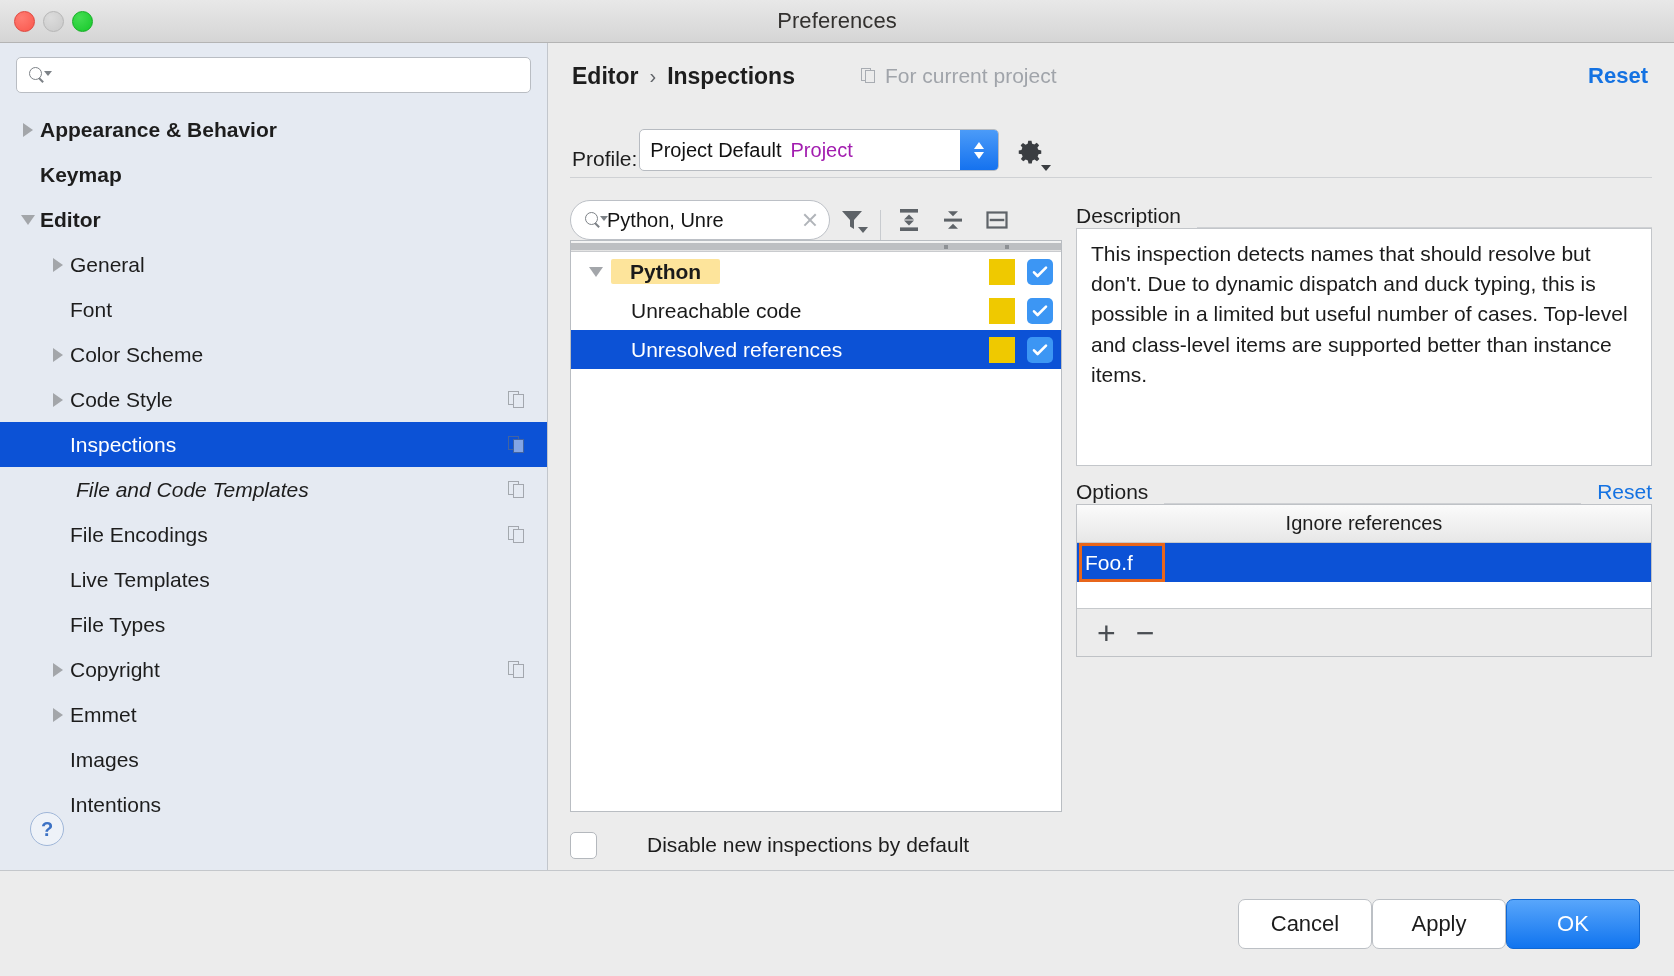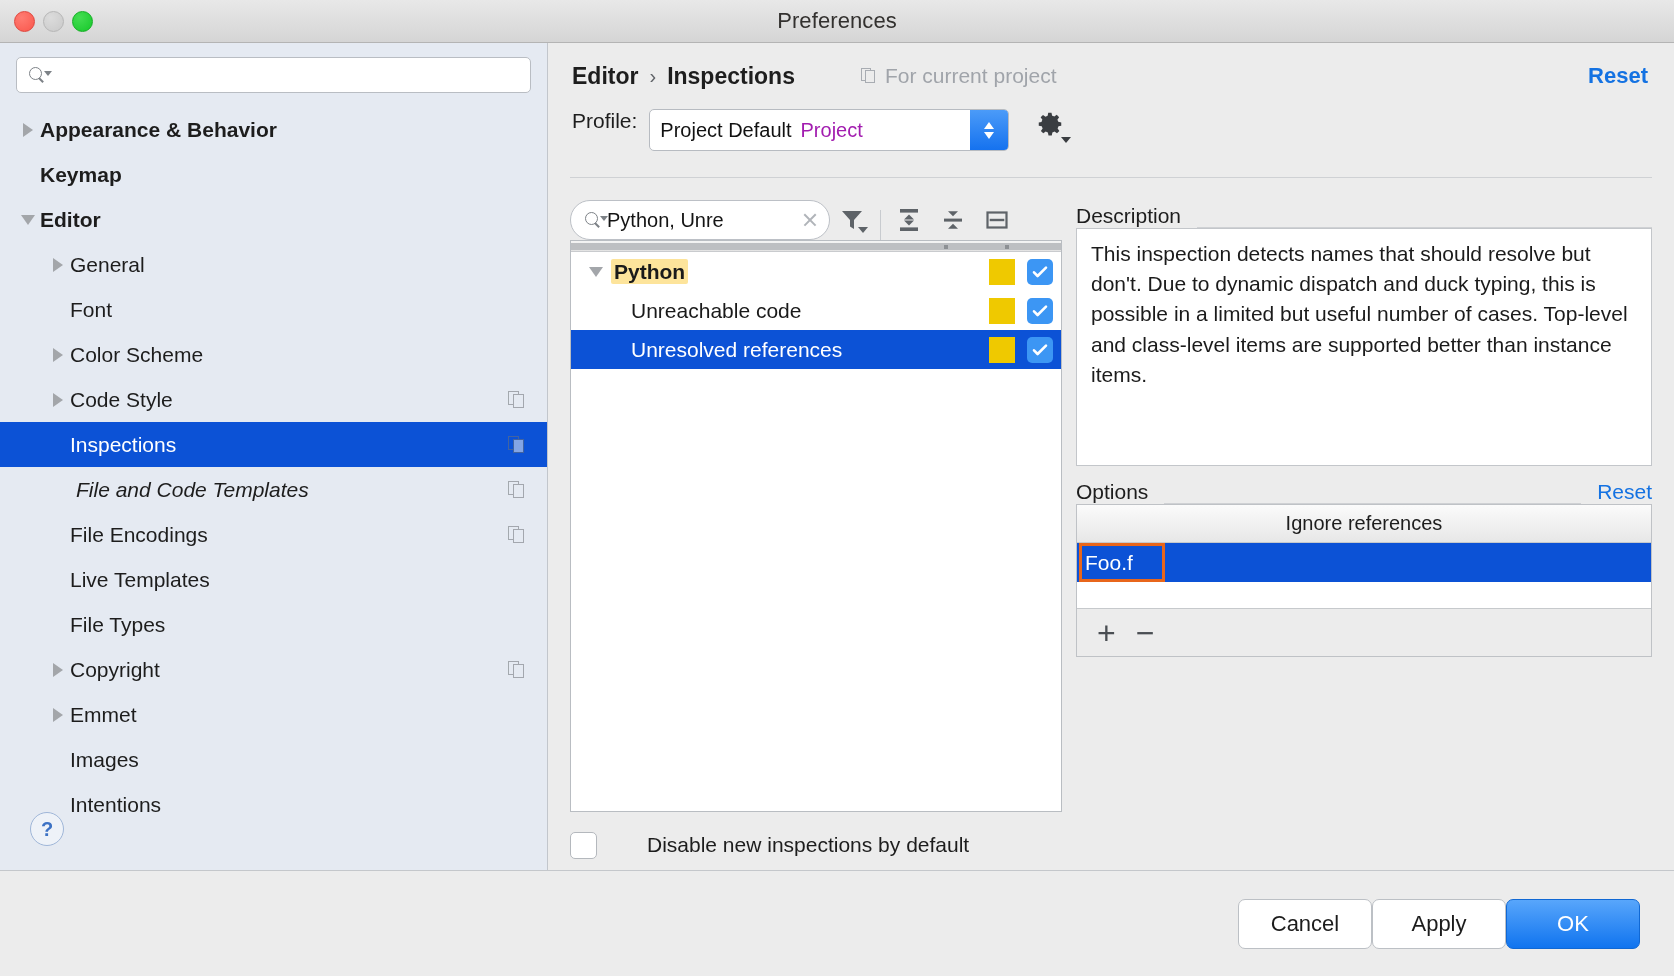--- a/index.html
+++ b/index.html
@@ -149,21 +149,21 @@
   .mini-copy i { position: absolute; display: block; border: 1.5px solid #a8acb2; }
   .mini-copy i.a { left: 0; top: 0; width: 10px; height: 13px; }
   .mini-copy i.b { left: 4px; top: 2px; width: 10px; height: 13px; background: #ececec; }
   #reset-top {
     margin-left: auto; color: #1472e2; font-size: 22px; font-weight: bold;
   }
 
   
   #profile-row {
     height: 62px; flex: 0 0 62px;
-    display: flex; align-items: flex-start; padding-left: 24px; gap: 12px;
+    display: flex; align-items: flex-end; padding-left: 24px; gap: 2px;
   }
   #profile-label { font-size: 21px; color: #1d1d1d; }
   #profile-combo {
     width: 360px; height: 42px;
     border: 1px solid #b7bbc1; border-radius: 5px;
     background: #ffffff;
     display: flex; align-items: center;
     padding-left: 10px; position: relative; overflow: hidden;
   }
   #profile-value { font-size: 20px; color: #111; }
@@ -223,21 +223,21 @@
   #tree-hscroll .thumb { position: absolute; left: 0; top: 2px; height: 7px; width: 100%;
     background: #bdbfc2; }
   #tree-hscroll .tick { position: absolute; top: 4px; width: 4px; height: 4px; background: #8d9094; }
   #insp-rows { flex: 1 1 auto; }
   .insp-row { height: 39px; display: flex; align-items: center; position: relative; padding-left: 10px; }
   .insp-row.selected { background: #0c52d6; }
   .insp-row .tw { width: 30px; flex: 0 0 30px; }
   .insp-name { font-size: 21px; color: #1a1a1a; white-space: nowrap; }
   .insp-row.selected .insp-name { color: #ffffff; }
   .insp-name.bold { font-weight: bold; }
-  .hl { background: #fde49b; padding: 1px 3px; border-radius: 2px; }
+  .hl { background: #fde49b; padding: 1px 19px; border-radius: 2px; }
   .insp-ind-1 { padding-left: 30px; }
   .insp-right { position: absolute; right: 8px; top: 50%; transform: translateY(-50%); display: flex; align-items: center; gap: 12px; }
   .sev-swatch { width: 26px; height: 26px; background: #efc900; }
   .cb { width: 26px; height: 26px; border-radius: 5px; background: #3c96f4;
         display: flex; align-items: center; justify-content: center; }
   .cb svg { width: 18px; height: 18px; display: block; }
 
   #disable-row { height: 58px; flex: 0 0 58px; display: flex; align-items: center; gap: 14px; padding-top: 8px; }
   .cb-empty { width: 27px; height: 27px; border: 1px solid #b4b8bd; border-radius: 5px; background: #fff; }
   #disable-label { font-size: 21px; color: #1d1d1d; margin-left: 36px; }

